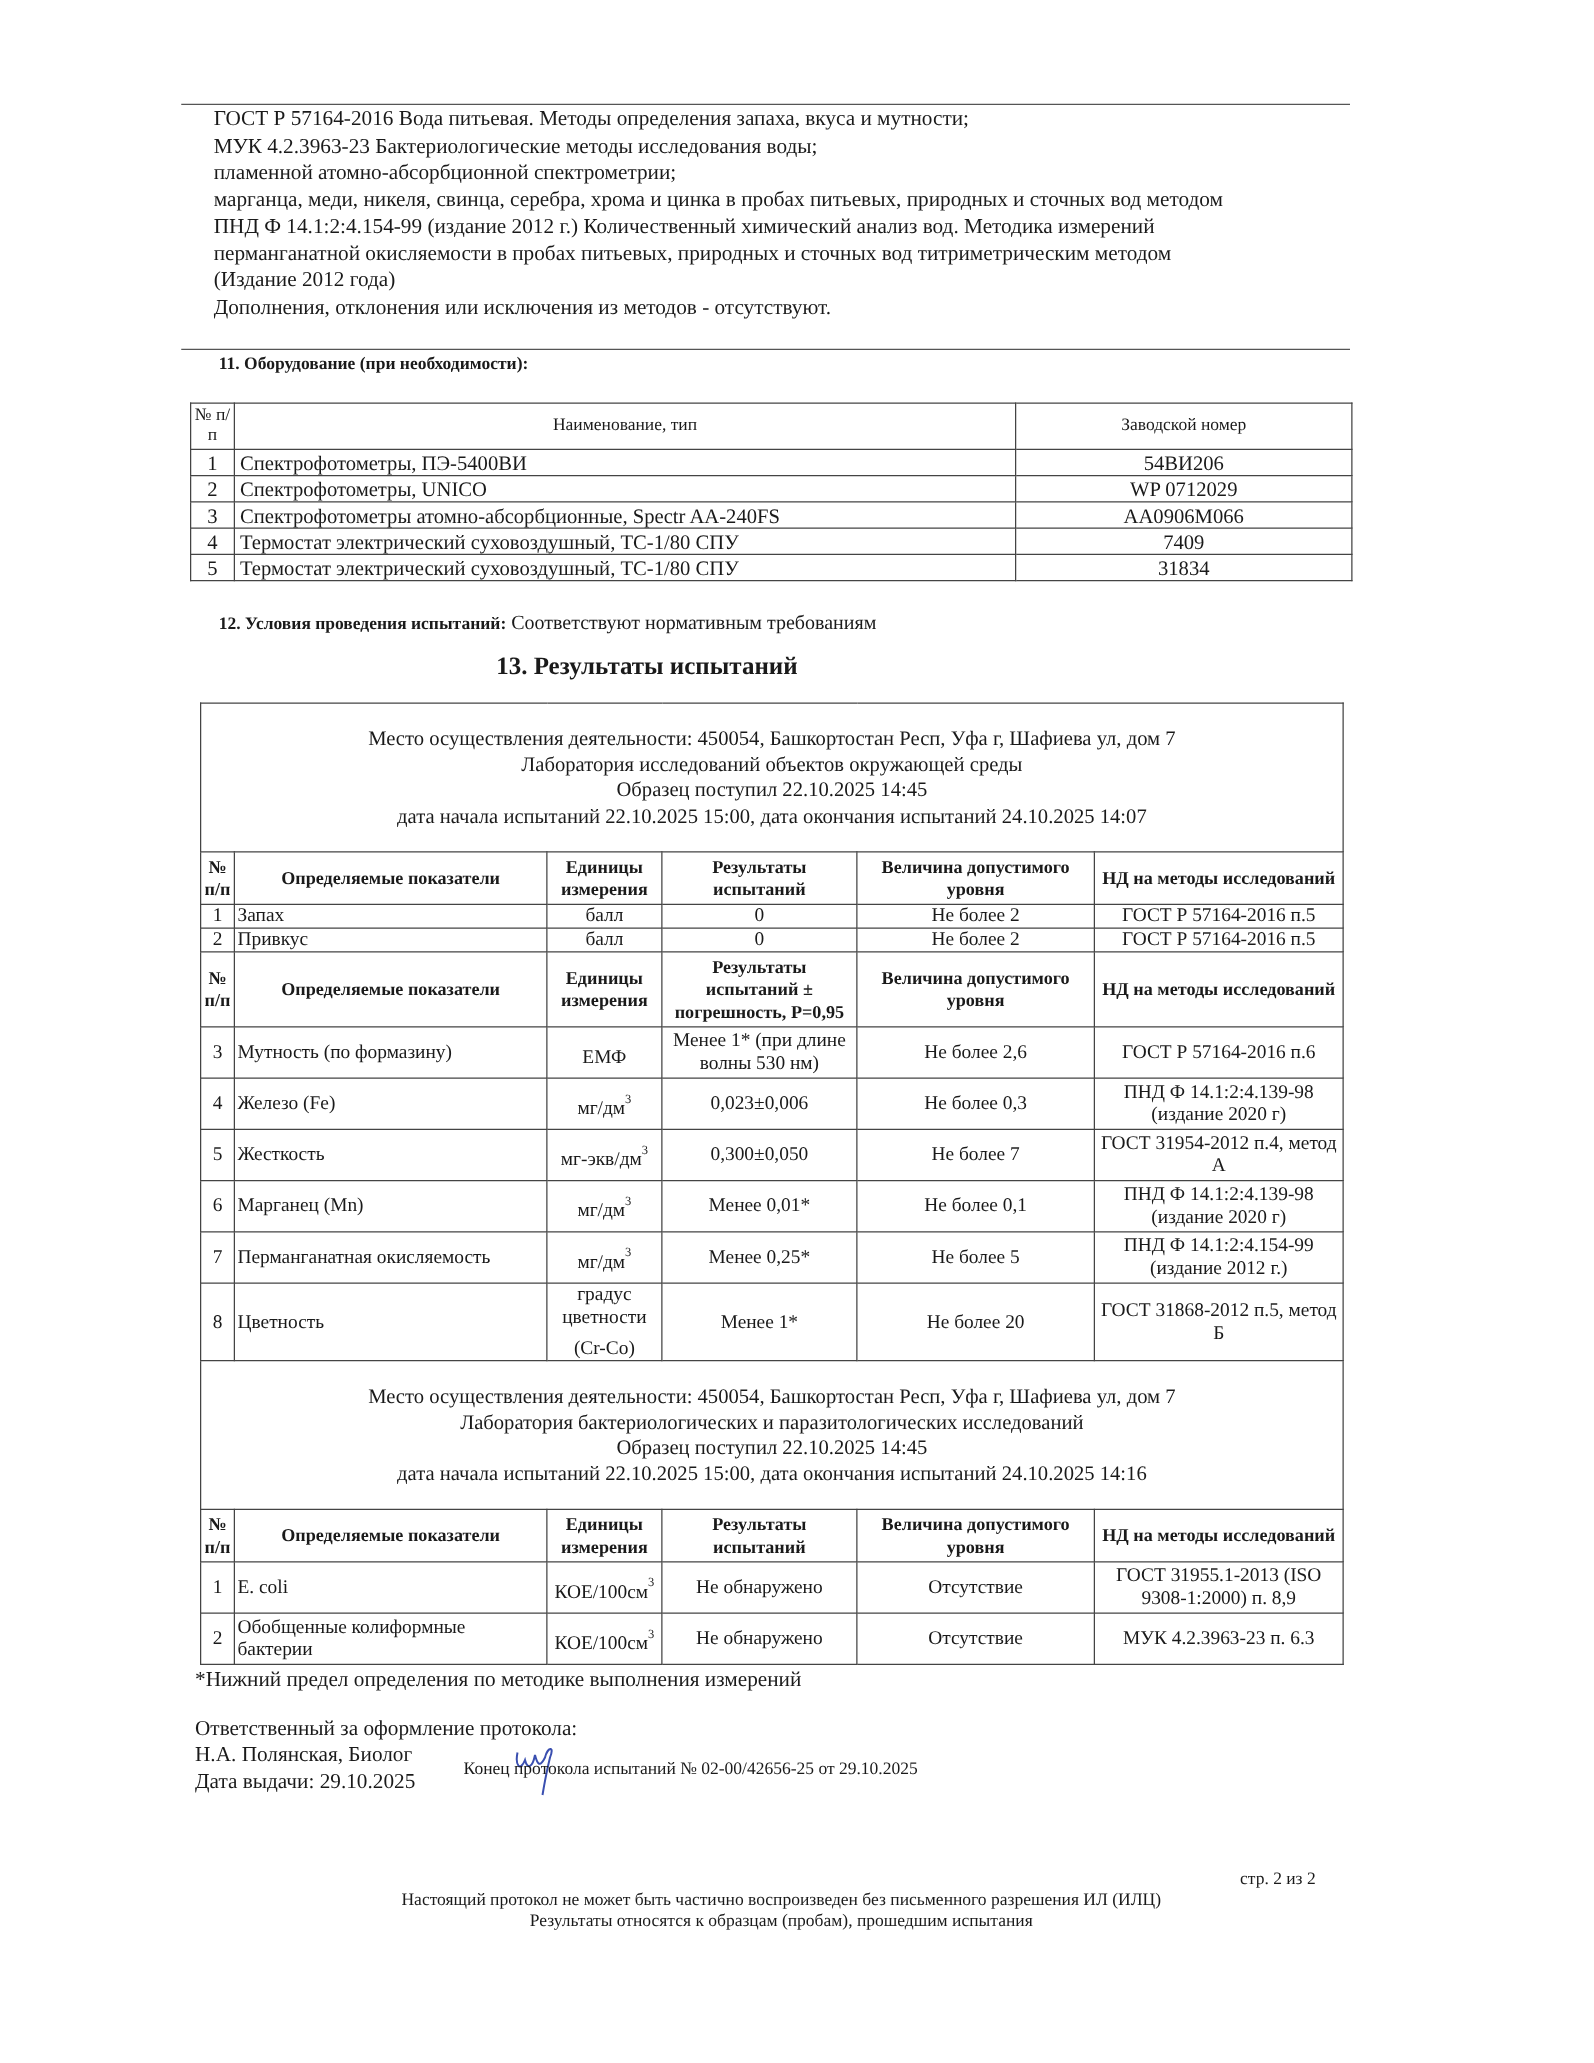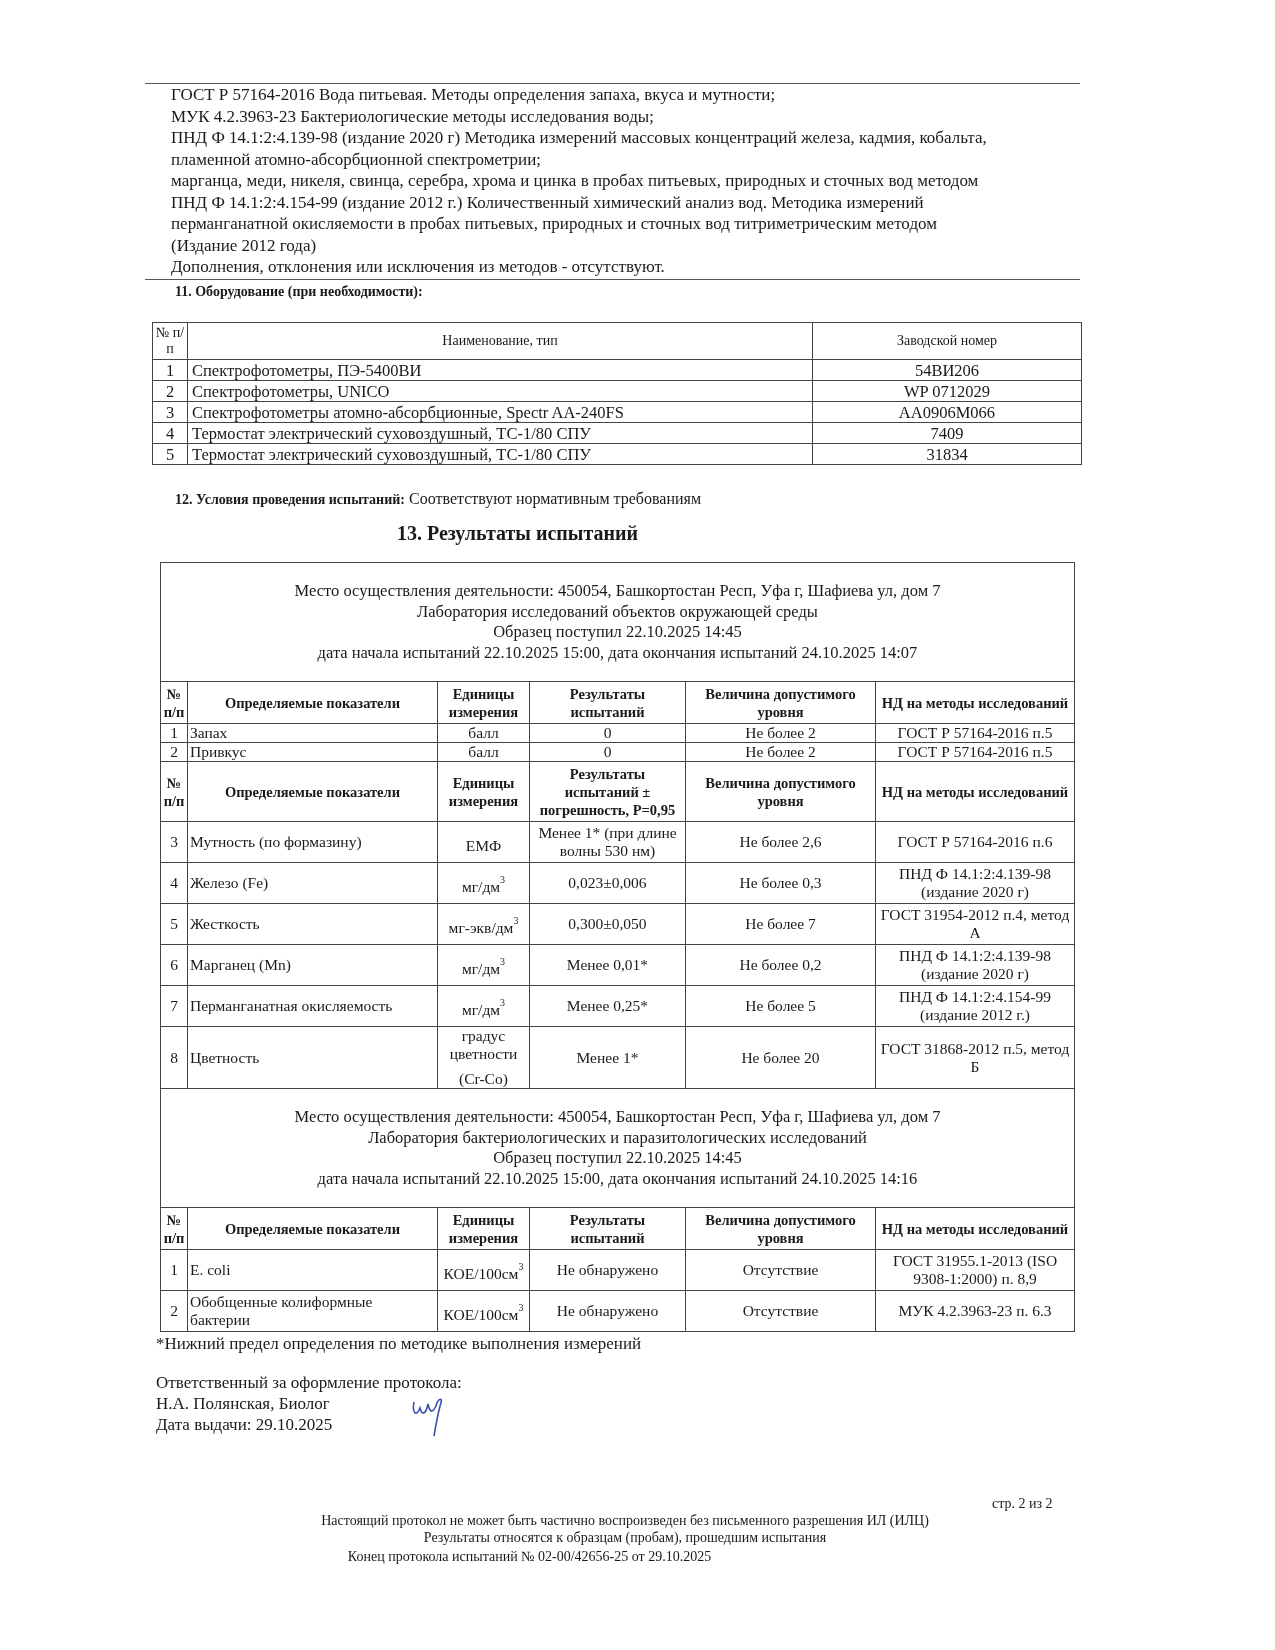--- a/index.html
+++ b/index.html
@@ -29,21 +29,20 @@
   .small { font-size:14px; }
 </style>
 </head>
 <body>
 
 <div class="hr" style="left:145px; top:83px; width:935px;"></div>
 
 <div class="abs methods">
   <div>ГОСТ Р 57164-2016 Вода питьевая. Методы определения запаха, вкуса и мутности;</div>
   <div>МУК 4.2.3963-23 Бактериологические методы исследования воды;</div>
-  <div>ПНД Ф 14.1:2:4.139-98 (издание 2020 г) Методика измерений массовых концентраций железа, кадмия, кобальта,</div>
   <div>пламенной атомно-абсорбционной спектрометрии;</div>
   <div>марганца, меди, никеля, свинца, серебра, хрома и цинка в пробах питьевых, природных и сточных вод методом</div>
   <div>ПНД Ф 14.1:2:4.154-99 (издание 2012 г.) Количественный химический анализ вод. Методика измерений</div>
   <div>перманганатной окисляемости в пробах питьевых, природных и сточных вод титриметрическим методом</div>
   <div>(Издание 2012 года)</div>
   <div>Дополнения, отклонения или исключения из методов - отсутствуют.</div>
 </div>
 
 <div class="hr" style="left:145px; top:279px; width:935px;"></div>
 
@@ -163,21 +162,21 @@
     <td class="c"><span>мг-экв/дм</span><sup>3</sup></td>
     <td class="c">0,300±0,050</td>
     <td class="c">Не более 7</td>
     <td class="c">ГОСТ 31954-2012 п.4, метод А</td>
   </tr>
   <tr style="height:41px;">
     <td class="n">6</td>
     <td class="name">Марганец (Mn)</td>
     <td class="c"><span>мг/дм</span><sup>3</sup></td>
     <td class="c">Менее 0,01*</td>
-    <td class="c">Не более 0,2</td>
+    <td class="c">Не более 0,1</td>
     <td class="c">ПНД Ф 14.1:2:4.139-98 (издание 2020 г)</td>
   </tr>
   <tr style="height:41px;">
     <td class="n">7</td>
     <td class="name">Перманганатная окисляемость</td>
     <td class="c"><span>мг/дм</span><sup>3</sup></td>
     <td class="c">Менее 0,25*</td>
     <td class="c">Не более 5</td>
     <td class="c">ПНД Ф 14.1:2:4.154-99 (издание 2012 г.)</td>
   </tr>
@@ -229,20 +228,20 @@
 <div class="abs foot" style="left:156px; top:1372px; line-height:21px;">
   <div>Ответственный за оформление протокола:</div>
   <div>Н.А. Полянская, Биолог</div>
   <div>Дата выдачи: 29.10.2025</div>
 </div>
 
 <svg class="abs" style="left:410px; top:1390px;" width="40" height="50" viewBox="0 0 40 50">
   <path d="M4 12 C2 22 6 28 10 18 C12 26 16 24 18 14 C20 22 22 24 26 16 C28 8 34 6 30 16 C28 24 26 34 24 46" fill="none" stroke="#3a4fb0" stroke-width="1.6"></path>
 </svg>
 
-<div class="abs small" style="left:0; width:1059px; text-align:center; top:1549px;">Конец протокола испытаний № 02-00/42656-25 от 29.10.2025</div>
+<div class="abs small" style="left:0; width:1059px; text-align:center; top:1408px;padding-left:23px;">Конец протокола испытаний № 02-00/42656-25 от 29.10.2025</div>
 
 <div class="abs small" style="left:992px; top:1496px;">стр. 2 из 2</div>
 
 <div class="abs small" style="left:0; width:1250px; text-align:center; top:1512px; line-height:17px;">
   <div>Настоящий протокол не может быть частично воспроизведен без письменного разрешения ИЛ (ИЛЦ)</div>
   <div>Результаты относятся к образцам (пробам), прошедшим испытания</div>
 </div>
 
 </body></html>

